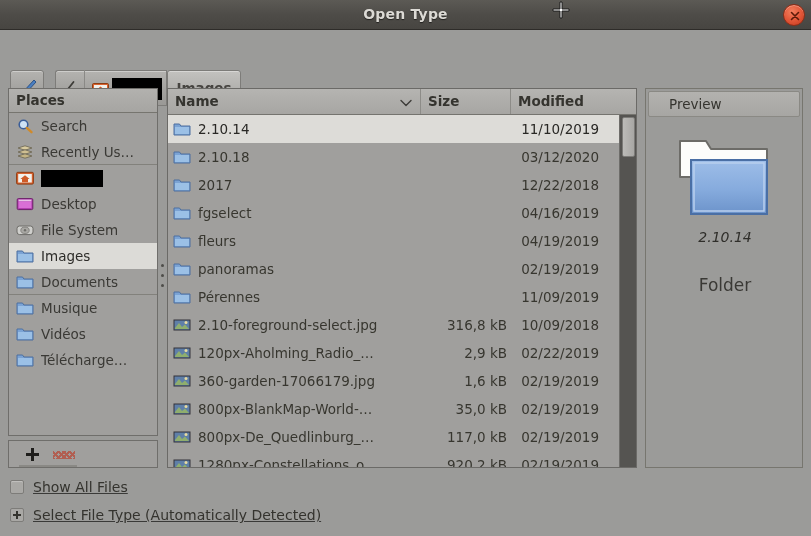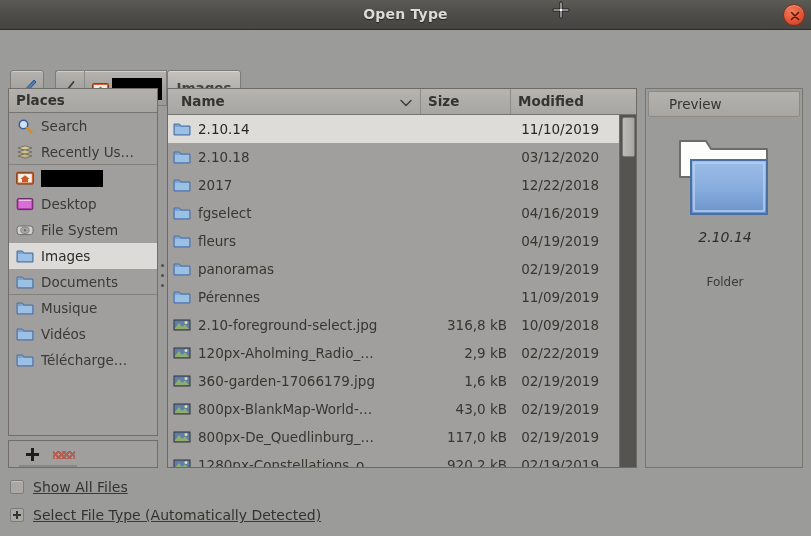--- a/index.html
+++ b/index.html
@@ -164,21 +164,21 @@
     display: flex;
     background: linear-gradient(to bottom, #b5b4b1 0%, #a7a6a3 100%);
     border-bottom: 1px solid #75746f;
   }
   .fl-head > div {
     position: relative;
     height: 25px; line-height: 25px;
     font-size: 13.5px; font-weight: bold; color: #35342f;
     cursor: pointer;
   }
-  .fl-head .c-name { width: 253px; padding-left: 13px;
+  .fl-head .c-name { width: 253px; padding-left: 7px;
                      border-right: 1px solid #8d8c88; }
   .fl-head .c-size { width: 90px; padding-left: 7px;
                      border-right: 1px solid #8d8c88; }
   .fl-head .c-mod  { width: 110px; padding-left: 7px; }
   .sort-chev { position: absolute; right: 8px; top: 10px; }
 
   .fl-body { position: absolute; left: 0; top: 26px; width: 453px; bottom: 0;
              overflow: hidden; }
   .fl-row {
     display: flex; align-items: center;
@@ -223,21 +223,21 @@
     border: 1px solid #8a8984; border-radius: 2px;
   }
   .preview-folder { position: absolute; left: 30px; top: 48px;
                     width: 100px; height: 84px; }
   .preview-name {
     position: absolute; left: 0; top: 140px; width: 158px;
     text-align: center; font-style: italic; font-size: 14px; color: #2f2e2a;
   }
   .preview-type {
     position: absolute; left: 0; top: 186px; width: 158px;
-    text-align: center; font-size: 12px; color: #3a3935;
+    text-align: center; font-size: 17px; color: #3a3935;
   }
 
   
   .bottom { position: absolute; left: 0; top: 472px; width: 811px; height: 64px; }
   .opt-row { position: absolute; left: 10px; display: flex; align-items: center;
              cursor: pointer; text-decoration: underline; }
   #opt-show-all { top: 7px; }
   #opt-filetype { top: 35px; }
   .cbox {
     width: 14px; height: 14px; margin-right: 9px;
@@ -529,21 +529,21 @@
         </div>
         <div class="fl-row">
           <div class="r-name">
             <span class="r-ico"><svg viewBox="0 0 18 16" width="18" height="16">
                 <rect x="1" y="3" width="16" height="10" fill="#5f7fa8" stroke="#33333a" stroke-width="1"></rect>
                 <path d="M2 11 L6 6 L9 10 L12 7.5 L16 12 L2 12 Z" fill="#8fae6e"></path>
                 <circle cx="13" cy="5.6" r="1.5" fill="#e8dba0"></circle>
               </svg></span>
             <span>800px-BlankMap-World-…</span>
           </div>
-          <div class="r-size">43,0 kB</div>
+          <div class="r-size">35,0 kB</div>
           <div class="r-mod">02/19/2019</div>
         </div>
         <div class="fl-row">
           <div class="r-name">
             <span class="r-ico"><svg viewBox="0 0 18 16" width="18" height="16">
                 <rect x="1" y="3" width="16" height="10" fill="#5f7fa8" stroke="#33333a" stroke-width="1"></rect>
                 <path d="M2 11 L6 6 L9 10 L12 7.5 L16 12 L2 12 Z" fill="#8fae6e"></path>
                 <circle cx="13" cy="5.6" r="1.5" fill="#e8dba0"></circle>
               </svg></span>
             <span>800px-De_Quedlinburg_…</span>

